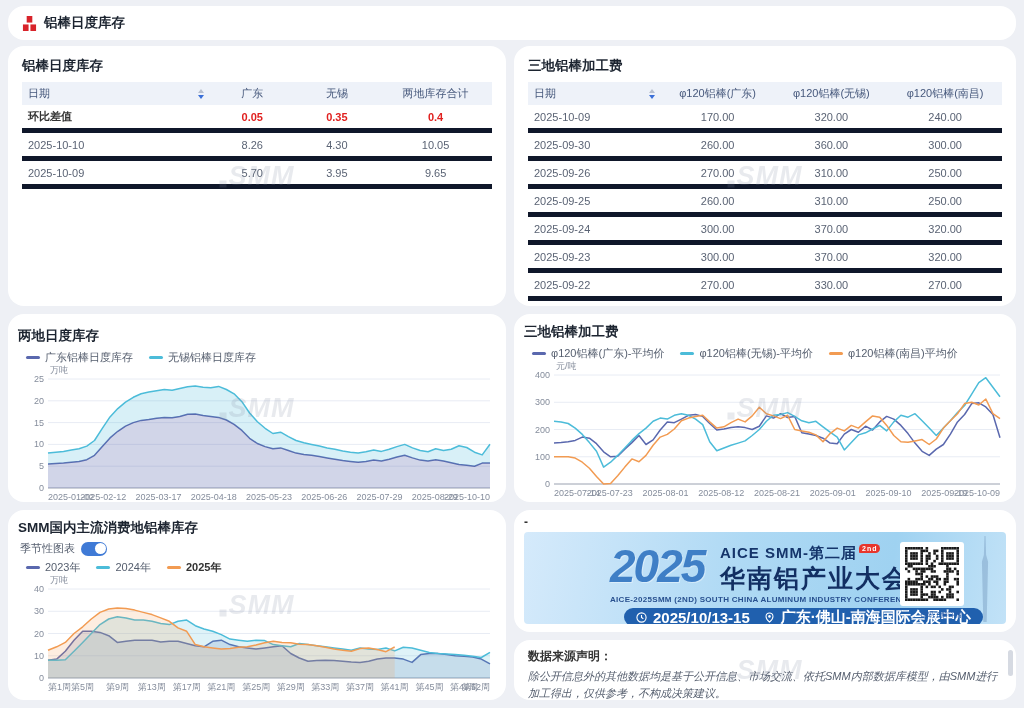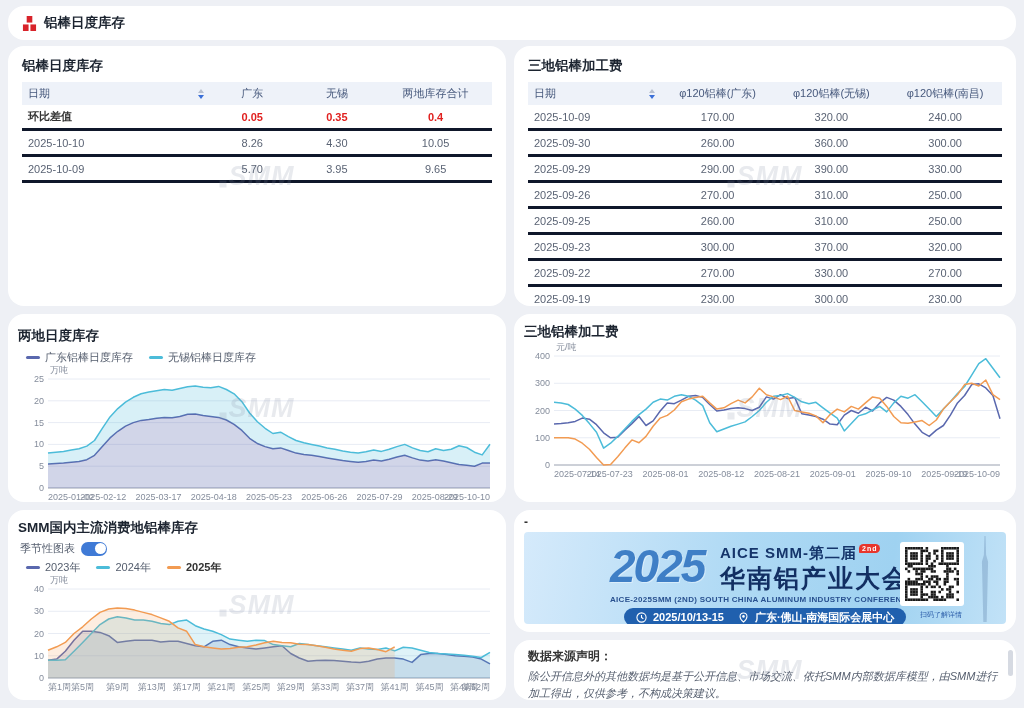--- a/index.html
+++ b/index.html
@@ -21,21 +21,21 @@
   #hdr .ptitle{margin-left:7px;}
   .logo{width:15px;height:15px;display:block;}
   
   .wm{position:absolute;left:50%;top:50%;transform:translate(-50%,-50%);
       display:flex;align-items:flex-end;gap:2px;pointer-events:none;
       color:rgba(125,138,158,.18);font-weight:800;font-size:27px;letter-spacing:1px;font-style:italic;}
   .wm i{width:7px;height:7px;background:rgba(125,138,158,.18);display:block;margin-bottom:4px;}
   
   table.tbl{width:100%;border-collapse:collapse;margin-top:6px;table-layout:fixed;}
   .tbl th{background:#eef2f9;color:#46587c;font-size:11px;font-weight:400;height:23px;padding:0 6px;text-align:center;}
-  .tbl td{font-size:11px;color:#5a6374;height:23px;padding:0 6px;text-align:center;border-bottom:3px solid #0f172a;}
+  .tbl td{font-size:11px;color:#5a6374;height:23px;padding:0 6px;text-align:center;border-bottom:5px solid #0f172a;}
   .tbl .left{text-align:left;}
   .tbl .bold{font-weight:700;color:#333;}
   .tbl .red{color:#e0201f;font-weight:700;}
   .thwrap{display:flex;align-items:center;justify-content:space-between;}
   .sort{display:inline-flex;flex-direction:column;gap:2px;cursor:pointer;}
   .sort i{width:0;height:0;display:block;}
   .s-up{border-left:3.5px solid transparent;border-right:3.5px solid transparent;border-bottom:4px solid #b7bfce;}
   .s-dn{border-left:3.5px solid transparent;border-right:3.5px solid transparent;border-top:4px solid #3a6fd8;}
   
   .legend{display:flex;align-items:center;gap:16px;margin:4px 0 0 8px;flex-wrap:wrap;}
@@ -51,21 +51,21 @@
   .banner{position:absolute;left:10px;top:22px;width:482px;height:92px;border-radius:4px;cursor:pointer;
     background:linear-gradient(100deg,#d5eafb 0%,#aed9f4 45%,#9fd2f1 75%,#c2e2f7 100%);overflow:hidden;}
   .bn-2025{position:absolute;left:86px;top:8px;font-size:46px;font-weight:900;font-style:italic;
     color:#3f7fc6;letter-spacing:-2px;line-height:52px;text-shadow:1px 1px 0 rgba(255,255,255,.4);}
   .bn-l1{position:absolute;left:196px;top:12px;font-size:15px;font-weight:800;color:#15356b;letter-spacing:1px;}
   .bn-badge{display:inline-block;background:#e8362c;color:#fff;font-size:7px;font-weight:700;font-style:normal;
     border-radius:5px 5px 5px 1px;padding:1px 3px;vertical-align:top;margin-left:2px;}
   .bn-l2{position:absolute;left:196px;top:30px;font-size:25px;font-weight:900;color:#122f63;letter-spacing:2px;}
   .bn-l3{position:absolute;left:86px;top:63px;font-size:8px;font-weight:700;color:#28508f;letter-spacing:.3px;}
   .bn-pill{position:absolute;left:100px;top:76px;height:18px;border-radius:9px;background:#2060ae;
-    display:flex;align-items:center;gap:6px;padding:0 12px;color:#fff;font-size:11px;font-weight:700;}
+    display:flex;align-items:center;gap:6px;padding:0 12px;color:#fff;font-size:15px;font-weight:700;}
   .bn-pill svg{display:block;}
   .bn-qr{position:absolute;right:42px;top:10px;width:64px;height:64px;background:#fff;border-radius:3px;
     display:flex;align-items:center;justify-content:center;}
   .bn-qrcap{position:absolute;right:44px;top:78px;font-size:7px;color:#2a5ca8;}
   .bn-tower{position:absolute;right:14px;top:4px;width:14px;height:86px;background:rgba(130,165,200,.55);
     clip-path:polygon(46% 0,54% 0,58% 22%,72% 30%,62% 100%,38% 100%,28% 30%,42% 22%);}
   
   .dc-title{font-size:12px;font-weight:700;color:#333;margin-bottom:3px;}
   .dc-body{font-size:11px;color:#555e6e;line-height:1.55;font-style:italic;}
   .scrollthumb{position:absolute;right:3px;top:10px;width:5px;height:26px;border-radius:3px;background:#d6dae2;cursor:pointer;}
@@ -166,36 +166,36 @@
           <td>320.00</td>
           <td>240.00</td>
         </tr>
         <tr>
           <td class="left">2025-09-30</td>
           <td>260.00</td>
           <td>360.00</td>
           <td>300.00</td>
         </tr>
         <tr>
-          <td class="left">2025-09-29</td>
-          <td>290.00</td>
-          <td>390.00</td>
-          <td>330.00</td>
-        </tr>
-        <tr>
           <td class="left">2025-09-26</td>
           <td>270.00</td>
           <td>310.00</td>
           <td>250.00</td>
         </tr>
         <tr>
           <td class="left">2025-09-25</td>
           <td>260.00</td>
           <td>310.00</td>
           <td>250.00</td>
+        </tr>
+        <tr>
+          <td class="left">2025-09-24</td>
+          <td>300.00</td>
+          <td>370.00</td>
+          <td>320.00</td>
         </tr>
         <tr>
           <td class="left">2025-09-23</td>
           <td>300.00</td>
           <td>370.00</td>
           <td>320.00</td>
         </tr>
         <tr>
           <td class="left">2025-09-22</td>
           <td>270.00</td>
@@ -257,20 +257,34 @@
       <polyline points="30.0,88.1 37.8,87.2 45.5,86.4 53.3,85.1 61.0,83.8 68.8,81.1 76.5,75.5 84.3,63.3 92.0,51.9 99.8,43.6 107.5,37.1 115.3,32.3 123.1,28.8 130.8,27.1 138.6,25.8 146.3,24.5 154.1,25.3 161.8,23.6 169.6,21.8 177.3,21.0 185.1,22.3 192.8,22.7 200.6,21.4 208.4,24.5 216.1,28.8 223.9,36.7 231.6,48.0 239.4,56.7 247.1,63.3 254.9,68.5 262.6,67.2 270.4,71.6 278.1,75.5 285.9,77.7 293.6,79.4 301.4,81.1 309.2,82.9 316.9,84.2 324.7,85.9 332.4,87.2 340.2,88.1 347.9,86.8 355.7,85.1 363.4,86.4 371.2,84.2 378.9,81.6 386.7,79.4 394.5,82.9 402.2,85.5 410.0,86.8 417.7,83.8 425.5,85.5 433.2,84.2 441.0,80.7 448.7,82.5 456.5,87.2 464.2,89.9 472.0,79.2" fill="none" stroke="#4cbcd9" stroke-width="1.5" stroke-linejoin="round"></polyline>
     </svg>
   <div class="wm">
       <i></i>
       <span>SMM</span>
     </div>
 </div>
 
 <div class="panel" id="p-mr">
   <div class="ptitle">三地铝棒加工费</div>
+  <div class="legend" id="lg-1">
+      <span class="lg-item">
+        <i class="lg-mark" style="background: rgb(90, 104, 174);"></i>
+        <span>φ120铝棒(广东)-平均价</span>
+      </span>
+      <span class="lg-item">
+        <i class="lg-mark" style="background: rgb(76, 188, 217);"></i>
+        <span>φ120铝棒(无锡)-平均价</span>
+      </span>
+      <span class="lg-item">
+        <i class="lg-mark" style="background: rgb(242, 155, 82);"></i>
+        <span>φ120铝棒(南昌)平均价</span>
+      </span>
+    </div>
   <svg id="ch-1" width="482" height="138">
       <line x1="30" x2="476" y1="123" y2="123" stroke="#9aa1b0" stroke-width="1"></line>
       <text x="26" y="126" text-anchor="end" class="tick">0</text>
       <line x1="30" x2="476" y1="95.75" y2="95.75" stroke="#e8ecf4" stroke-width="1"></line>
       <text x="26" y="98.75" text-anchor="end" class="tick">100</text>
       <line x1="30" x2="476" y1="68.5" y2="68.5" stroke="#e8ecf4" stroke-width="1"></line>
       <text x="26" y="71.5" text-anchor="end" class="tick">200</text>
       <line x1="30" x2="476" y1="41.25" y2="41.25" stroke="#e8ecf4" stroke-width="1"></line>
       <text x="26" y="44.25" text-anchor="end" class="tick">300</text>
       <line x1="30" x2="476" y1="14" y2="14" stroke="#e8ecf4" stroke-width="1"></line>

